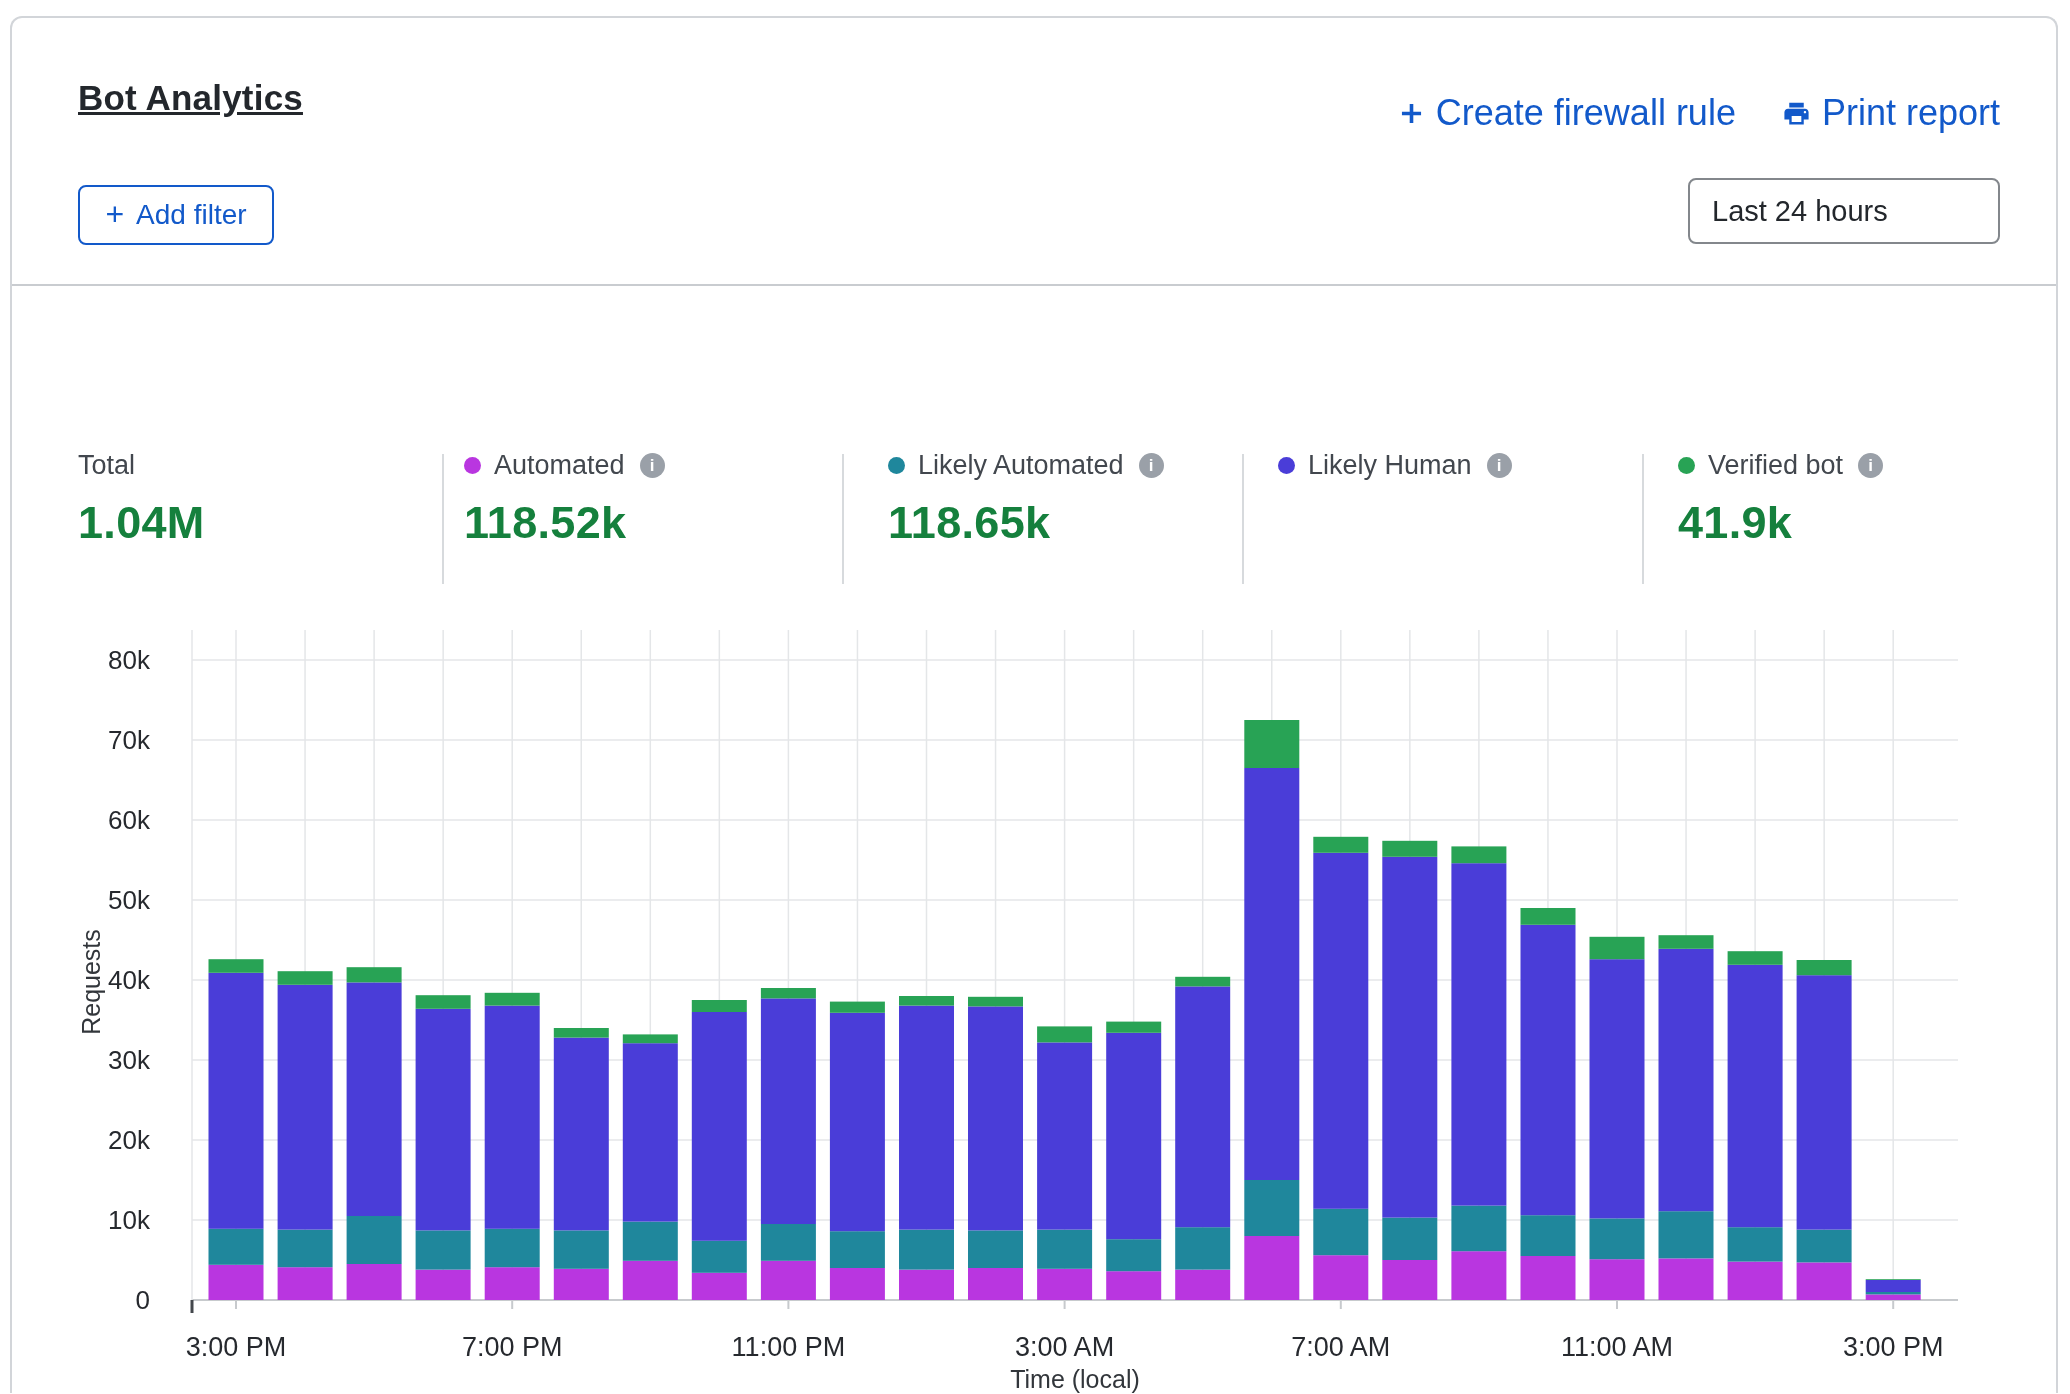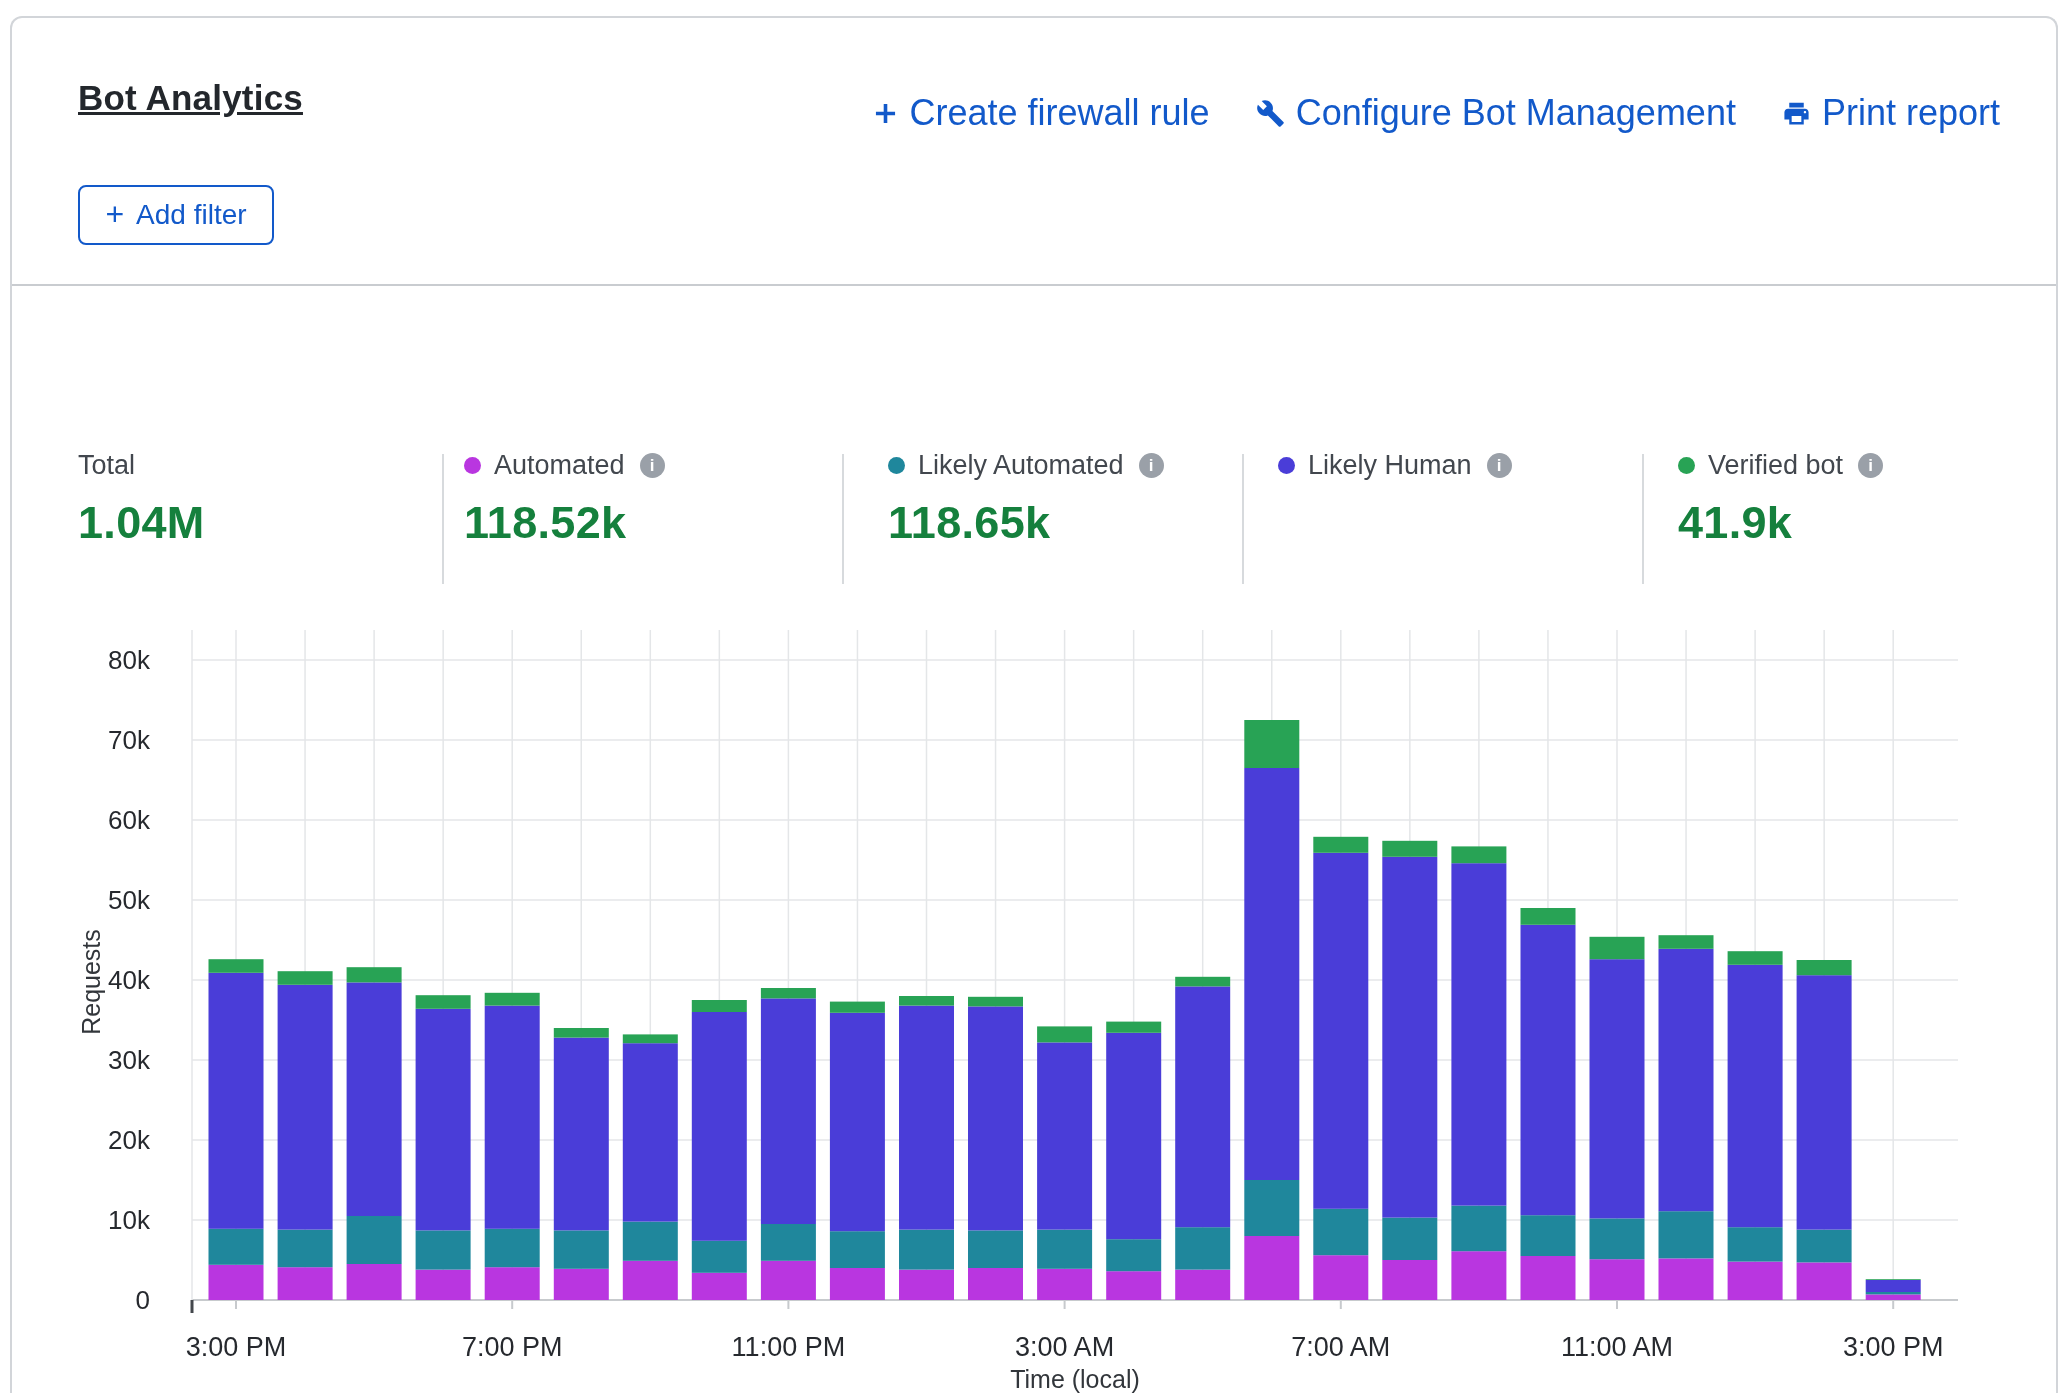--- a/index.html
+++ b/index.html
@@ -79,40 +79,36 @@
         <span>
           <svg width="27" height="27" viewBox="0 0 24 24">
               <path d="M10.4 3.5h3.2v6.9h6.9v3.2h-6.9v6.9h-3.2v-6.9H3.5v-3.2h6.9z" fill="#1259ca"></path>
             </svg>
         </span>
         <span>Create firewall rule</span>
       </a>
       <a class="action-link">
         <span>
           <svg width="29" height="29" viewBox="0 0 24 24">
-              <path d="M22.7 19l-9.1-9.1c.9-2.3.4-5-1.5-6.9-2-2-5-2.4-7.4-1.3L9 6 6 9 1.6 4.7C.4 7.1.9 10.1 2.9 12.1c1.9 1.9 4.6 2.4 6.9 1.5l9.1 9.1c.4.4 1 .4 1.4 0l2.3-2.3c.5-.4.5-1.1.1-1.4z" fill="#1259ca"></path>
-            </svg>
-        </span>
-        <span>Configure Bot Management</span>
-      </a>
-      <a class="action-link">
-        <span>
-          <svg width="29" height="29" viewBox="0 0 24 24">
               <path d="M19 8H5c-1.66 0-3 1.34-3 3v6h4v4h12v-4h4v-6c0-1.66-1.34-3-3-3zm-3 11H8v-5h8v5zm3-7c-.55 0-1-.45-1-1s.45-1 1-1 1 .45 1 1-.45 1-1 1zm-1-9H6v4h12V3z" fill="#1259ca"></path>
             </svg>
         </span>
         <span>Print report</span>
       </a>
     </div>
 
     <button class="add-filter-btn">
       <span class="plus">+</span>
       <span>Add filter</span>
     </button>
 
+    <div class="range-select">
+      <span>Last 24 hours</span>
+      <span class="triangle-down"></span>
+    </div>
   </div>
 
 
   <div class="stat-col" style="left:66px;">
     <div class="stat-label-row">
       <span>Total</span>
     </div>
     <div class="stat-value">1.04M</div>
   </div>
 

